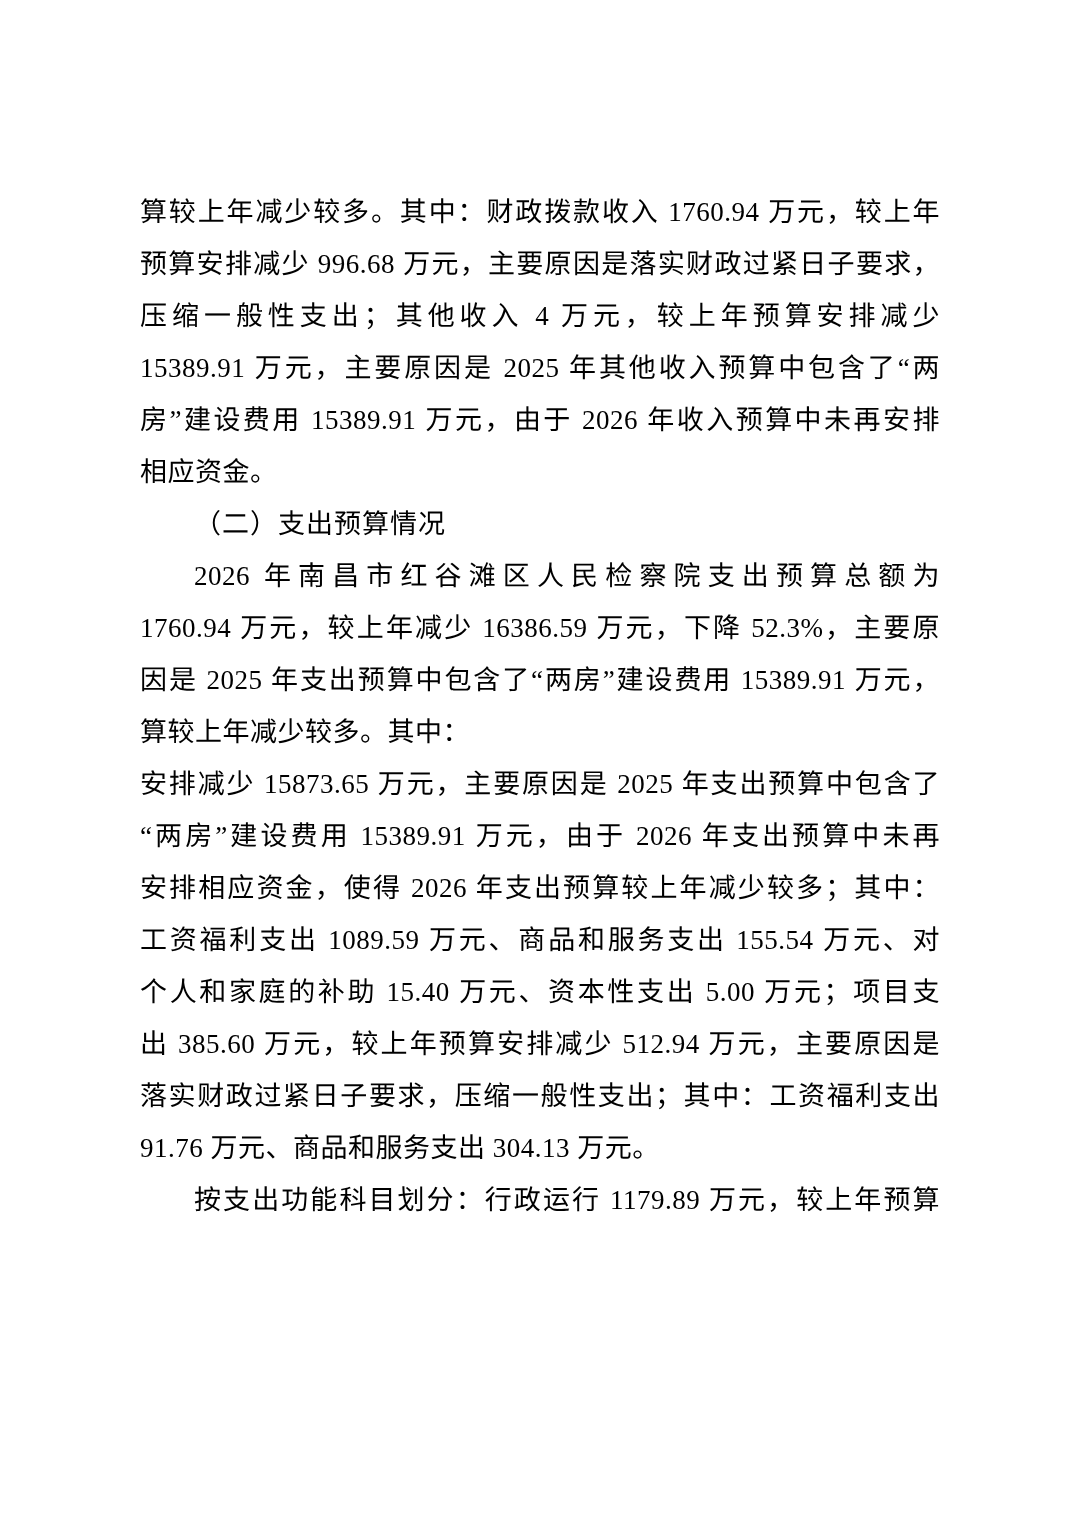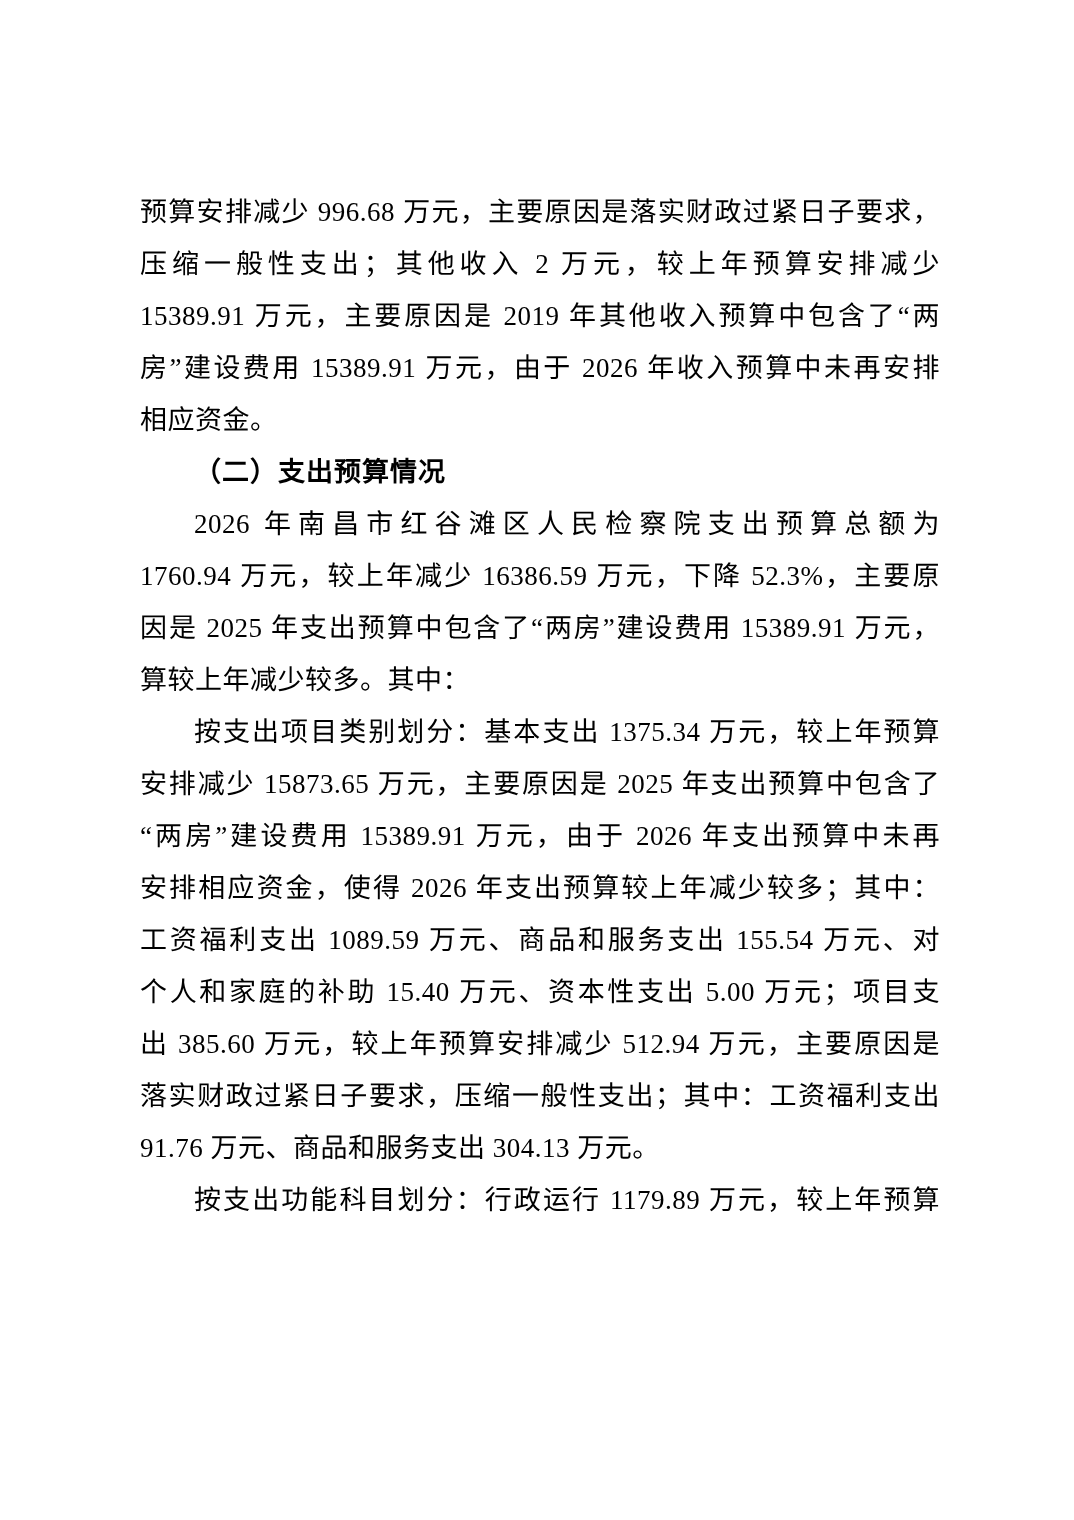--- a/index.html
+++ b/index.html
@@ -39,40 +39,40 @@
   }
   .line.justify {
     text-align: justify;
     text-align-last: justify;
     text-justify: inter-character;
   }
   .line.indent {
     text-indent: 2em;
   }
   .line.heading {
-    font-weight: 700;
+    font-weight: 400;
     letter-spacing: 1px;
   }
 </style>
 </head>
 <body>
 
 <div class="page">
   <main class="text-block" id="text-block">
+      <div class="line justify">算较上年减少较多。其中：财政拨款收入 1760.94 万元，较上年</div>
       <div class="line justify">预算安排减少 996.68 万元，主要原因是落实财政过紧日子要求，</div>
-      <div class="line justify">压缩一般性支出；其他收入 2 万元，较上年预算安排减少</div>
-      <div class="line justify">15389.91 万元，主要原因是 2019 年其他收入预算中包含了“两</div>
+      <div class="line justify">压缩一般性支出；其他收入 4 万元，较上年预算安排减少</div>
+      <div class="line justify">15389.91 万元，主要原因是 2025 年其他收入预算中包含了“两</div>
       <div class="line justify">房”建设费用 15389.91 万元，由于 2026 年收入预算中未再安排</div>
       <div class="line">相应资金。</div>
       <div class="line heading indent">（二）支出预算情况</div>
       <div class="line indent justify">2026 年南昌市红谷滩区人民检察院支出预算总额为</div>
       <div class="line justify">1760.94 万元，较上年减少 16386.59 万元，下降 52.3%，主要原</div>
       <div class="line justify">因是 2025 年支出预算中包含了“两房”建设费用 15389.91 万元，</div>
       <div class="line">算较上年减少较多。其中：</div>
-      <div class="line indent justify">按支出项目类别划分：基本支出 1375.34 万元，较上年预算</div>
       <div class="line justify">安排减少 15873.65 万元，主要原因是 2025 年支出预算中包含了</div>
       <div class="line justify">“两房”建设费用 15389.91 万元，由于 2026 年支出预算中未再</div>
       <div class="line justify">安排相应资金，使得 2026 年支出预算较上年减少较多；其中：</div>
       <div class="line justify">工资福利支出 1089.59 万元、商品和服务支出 155.54 万元、对</div>
       <div class="line justify">个人和家庭的补助 15.40 万元、资本性支出 5.00 万元；项目支</div>
       <div class="line justify">出 385.60 万元，较上年预算安排减少 512.94 万元，主要原因是</div>
       <div class="line justify">落实财政过紧日子要求，压缩一般性支出；其中：工资福利支出</div>
       <div class="line">91.76 万元、商品和服务支出 304.13 万元。</div>
       <div class="line indent justify">按支出功能科目划分：行政运行 1179.89 万元，较上年预算</div>
     </main>

